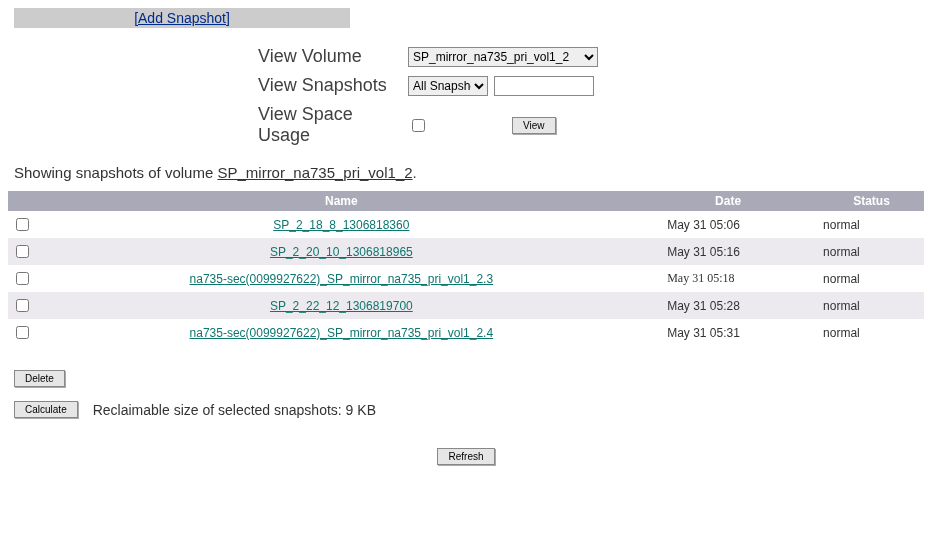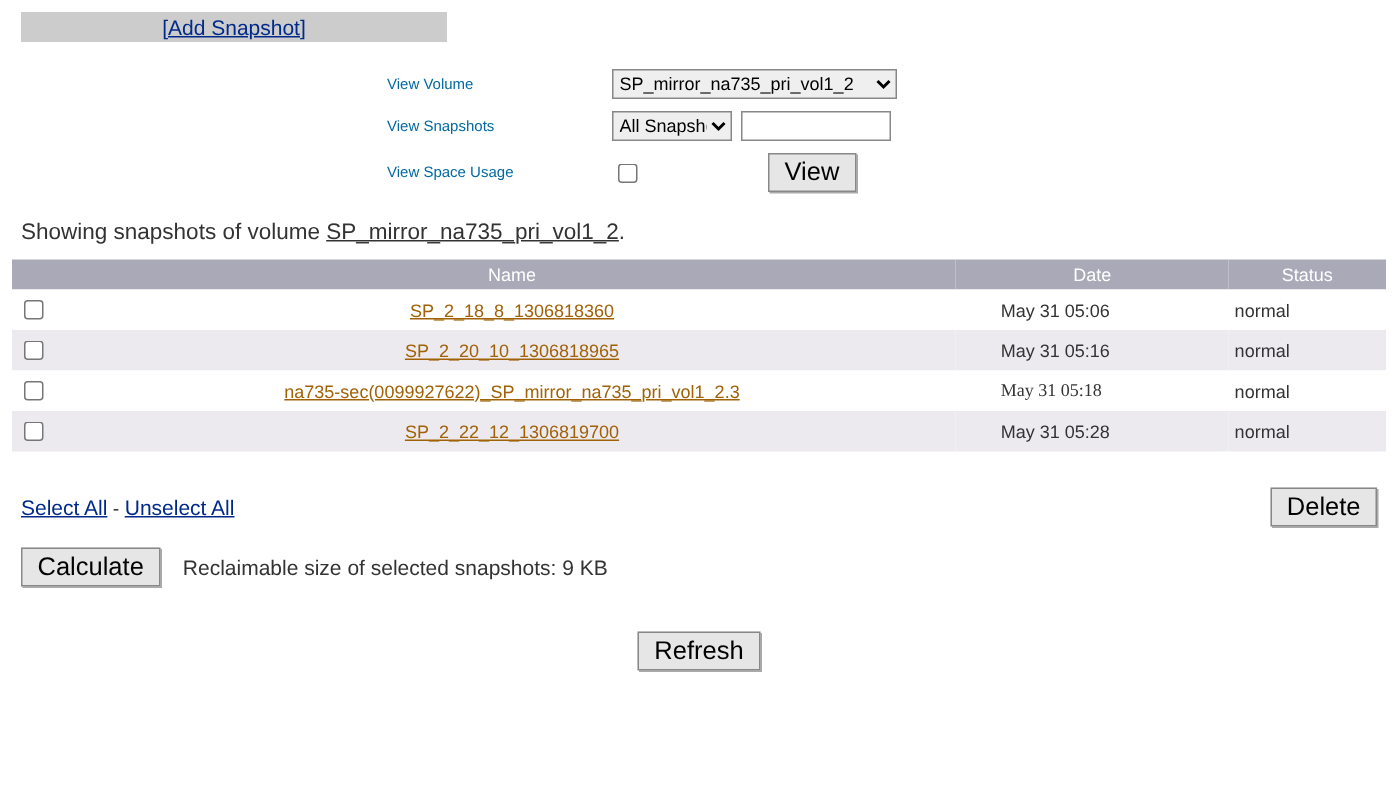--- a/index.html
+++ b/index.html
@@ -6,100 +6,100 @@
     font-family: Arial, Helvetica, sans-serif;
     font-size: 13px;
     color: #333;
     margin: 0;
     padding: 8px;
     width: 932px;
     box-sizing: border-box;
   }
   .top-bar {
     background: #cccccc;
-    width: 284px;
+    width: 336px;
     height: 20px;
     display: flex;
     align-items: center;
     justify-content: center;
     margin-bottom: 18px;
     margin-left: 6px;
   }
   .top-bar a {
     color: #002a8a;
     text-decoration: underline;
     font-size: 14px;
   }
   .filter-row {
     display: flex;
     align-items: center;
     margin-bottom: 8px;
   }
   .filter-label {
     width: 150px;
     margin-left: 250px;
-    color: #0369a1;
-    font-size: 10px;
+    color: #404040;
+    font-size: 18px;
   }
   select, input[type="text"] {
     font-size: 12px;
     height: 20px;
     box-sizing: border-box;
     background: #fff;
     border: 1px solid #888;
   }
   select {
     background: #efefef;
   }
   .btn {
     background: #e6e6e6;
     border: 1px solid #888;
     padding: 2px 10px;
-    font-size: 17px;
+    font-size: 10px;
     cursor: pointer;
     box-shadow: 1px 1px 0 #aaa;
   }
   .showing {
     font-size: 15px;
     color: #333;
     margin: 18px 0 10px 6px;
   }
   .showing a {
     color: #333;
     text-decoration: underline;
   }
   table.snaps {
     width: 100%;
     border-collapse: collapse;
   }
   table.snaps thead th {
     background: #a9a9b8;
     color: #fff;
-    font-weight: normal;
+    font-weight: bold;
     font-size: 12px;
     padding: 3px 4px;
     text-align: center;
     margin-top: 19px;
   }
   table.snaps tbody td {
     font-size: 12px;
     padding: 4px 4px;
     color: #333;
   }
   table.snaps tbody tr.even {
     background: #eceaef;
   }
   table.snaps tbody tr.odd {
     background: #fff;
   }
   .name-cell {
     text-align: center;
   }
   .name-cell a {
-    color: #a16207;
+    color: #0f766e;
     text-decoration: underline;
   }
   .date-cell, .status-cell {
     text-align: left;
   }
   .check-cell {
     width: 30px;
   }
   .th-name { width: 600px; }
   .th-date { width: 180px; text-align:left; padding-left: 30px;}
@@ -191,27 +191,30 @@
         <td class="name-cell"><a href="#">na735-sec(0099927622)_SP_mirror_na735_pri_vol1_2.3</a></td>
         <td class="date-cell" style="padding-left: 30px; font-family: Liberation Serif, serif;">May 31 05:18</td>
         <td class="status-cell">normal</td>
       </tr>
       <tr class="even">
         <td class="check-cell"><input type="checkbox" style=""></td>
         <td class="name-cell"><a href="#">SP_2_22_12_1306819700</a></td>
         <td class="date-cell" style="padding-left: 30px;">May 31 05:28</td>
         <td class="status-cell">normal</td>
       </tr>
+      <tr class="odd">
+        <td class="check-cell"><input type="checkbox" style=""></td>
+        <td class="name-cell"><a href="#">na735-sec(0099927622)_SP_mirror_na735_pri_vol1_2.4</a></td>
+        <td class="date-cell" style="padding-left: 30px;">May 31 05:31</td>
+        <td class="status-cell">normal</td>
+      </tr>
     </tbody>
 </table>
 
 <div class="actions-row">
-  <span class="links">
-    <a href="#">Select All</a><span> - </span><a href="#">Unselect All</a>
-  </span>
   <button class="btn">Delete</button>
 </div>
 
 <div class="calc-row">
   <button class="btn">Calculate</button>
   <span>Reclaimable size of selected snapshots: 9 KB</span>
 </div>
 
 <div class="refresh-row">
   <button class="btn">Refresh</button>

